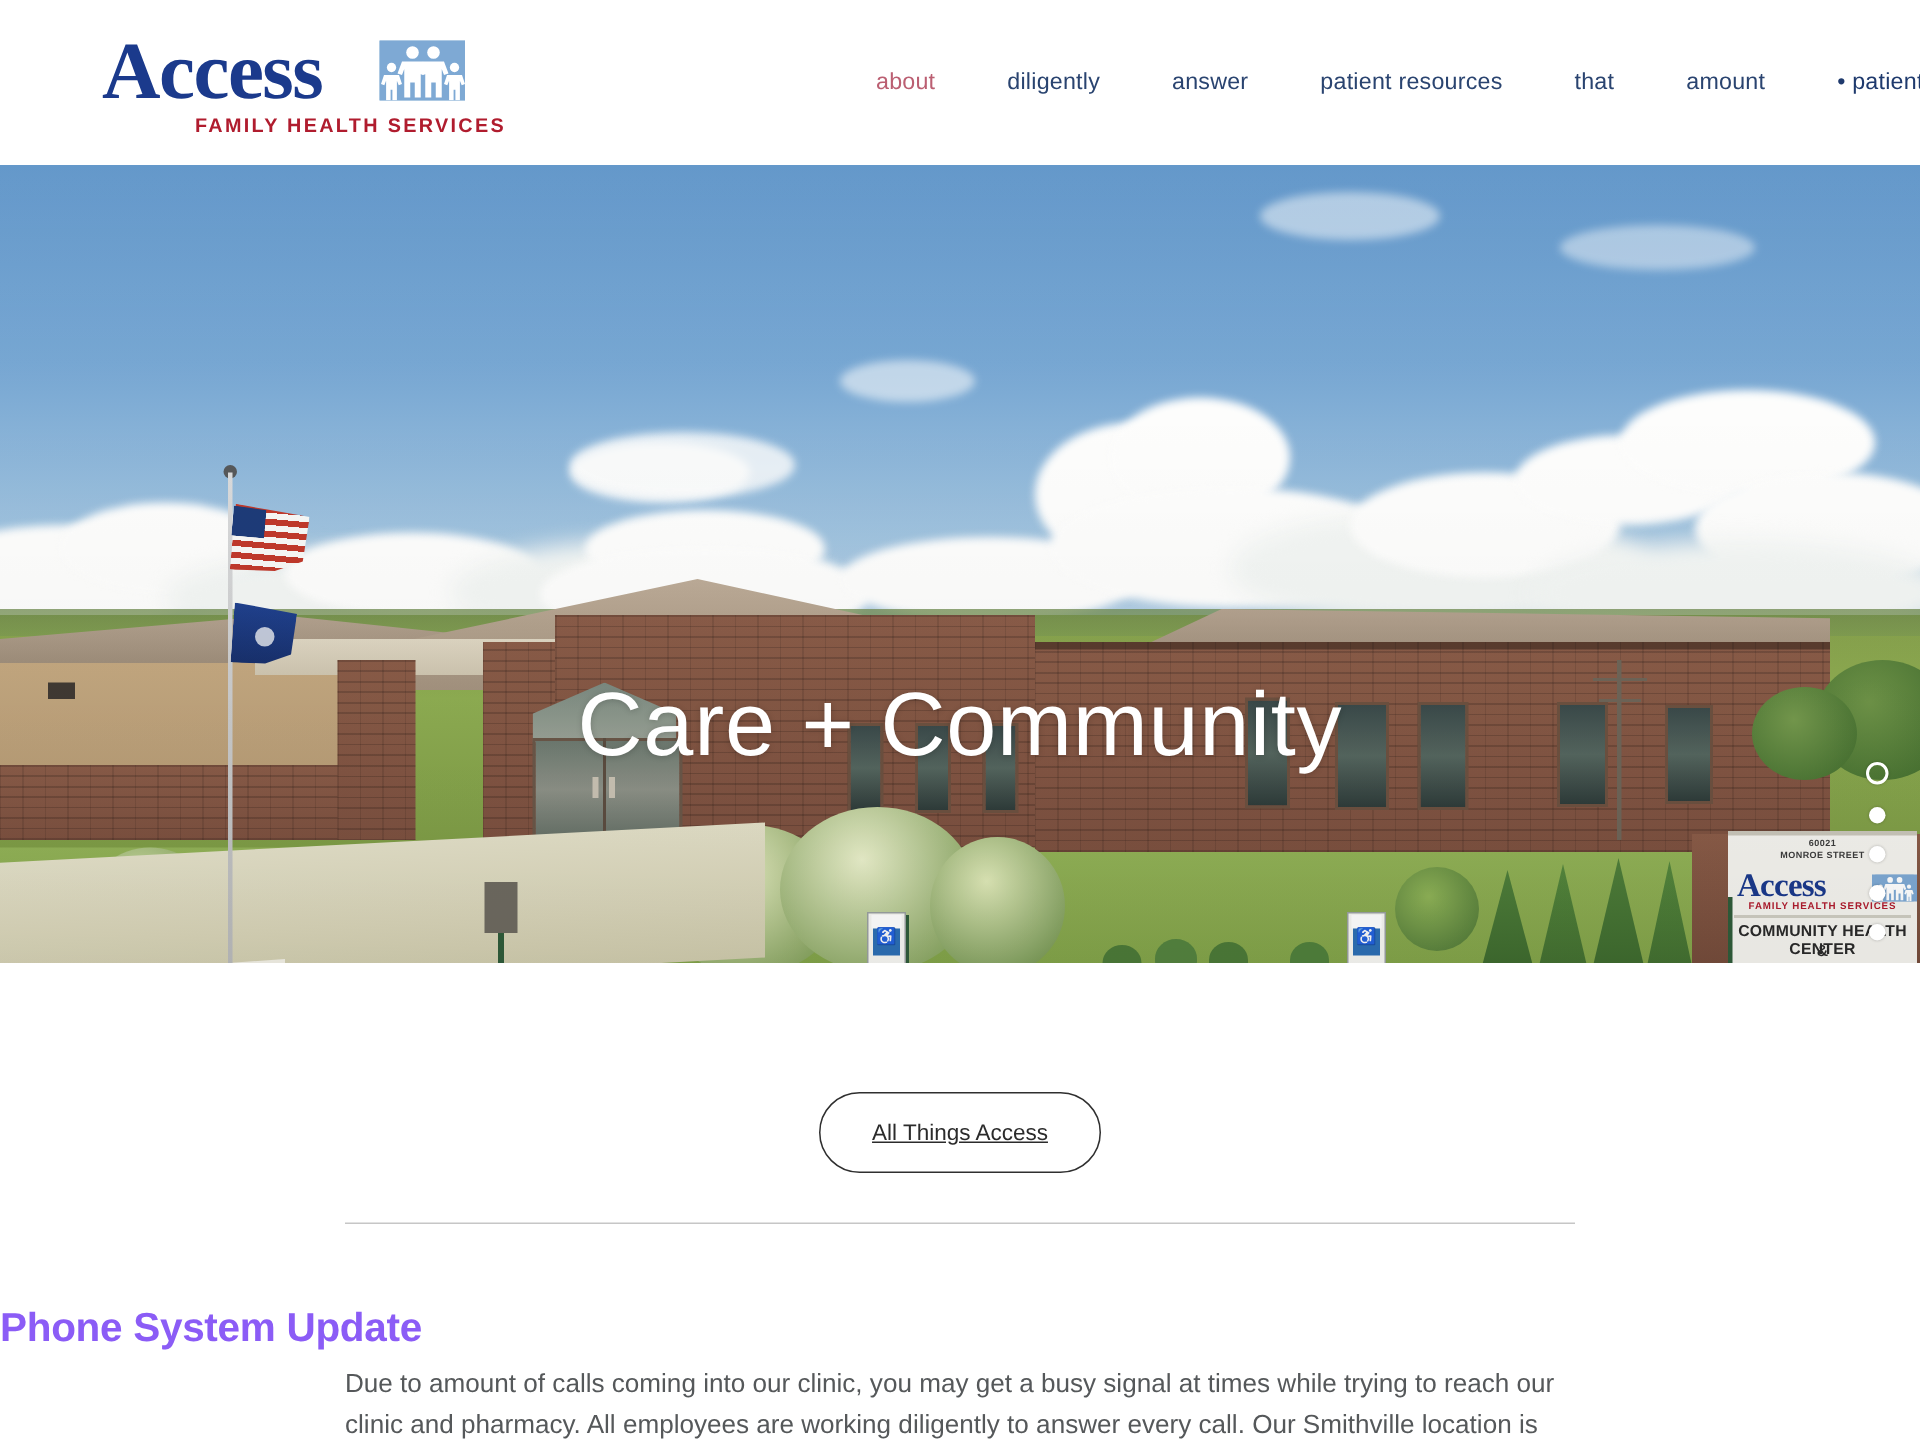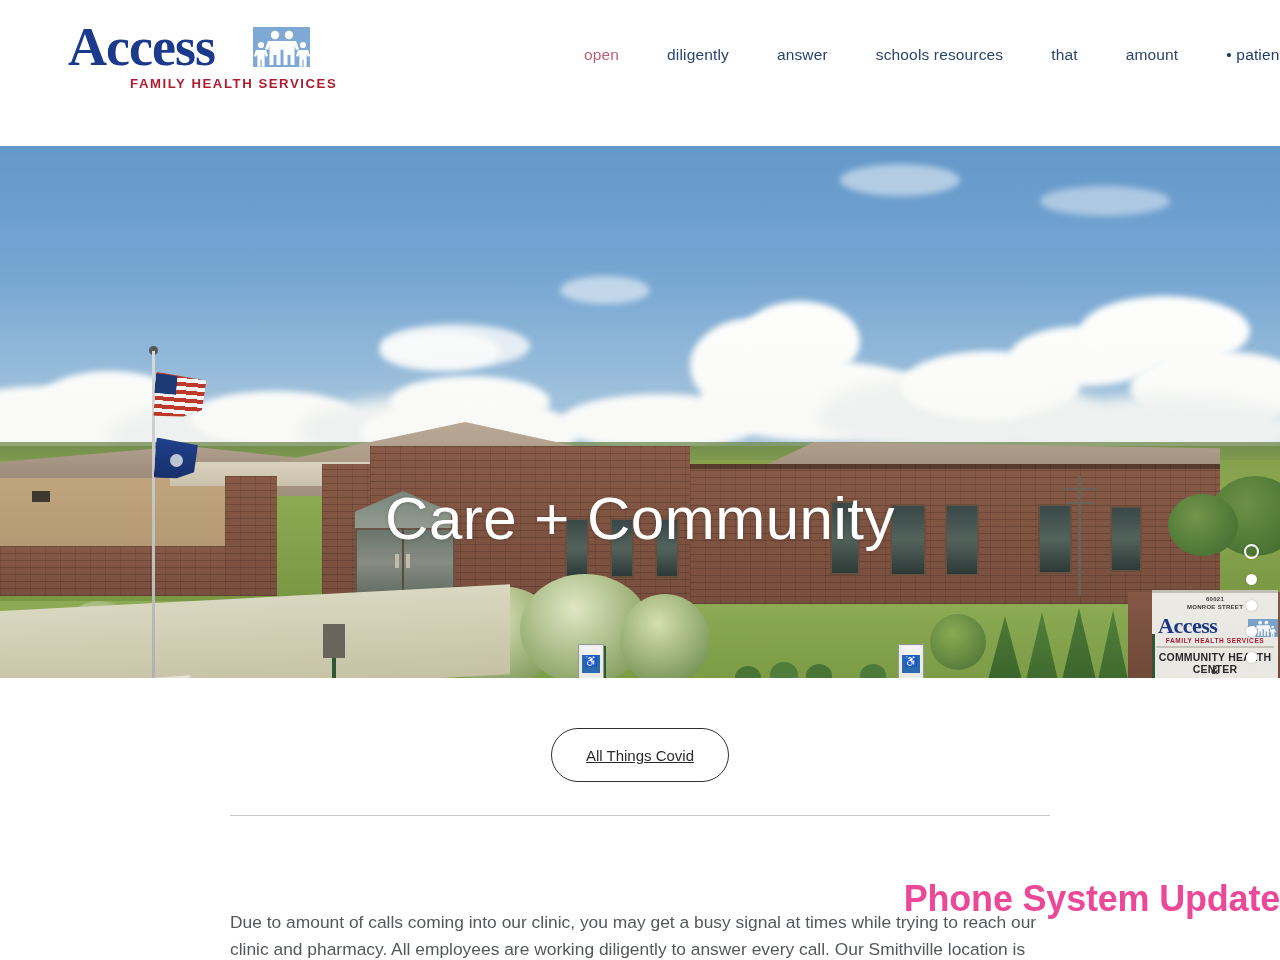--- a/index.html
+++ b/index.html
@@ -51,21 +51,21 @@
     white-space:nowrap;
     line-height:22px;
     cursor:pointer;
   }
   .nav-item.is-active { color:#bb5f72; }
   .nav-item.is-portal { color:#1f3a6d; padding-right:0; }
 
   
   .hero {
     position:absolute; left:0; top:110px; width:1280px; height:532px;
-    overflow:hidden; background:#0c4a6e;margin-top:36px;
+    overflow:hidden; background:#0c4a6e;
   }
   .hero-photo { position:absolute; inset:0; }
 
   
   .sky {
     position:absolute; left:0; top:0; width:1280px; height:330px;
     background:linear-gradient(#5e94c8 0%, #76a6d2 40%, #9cc0dd 72%, #bcd4e6 100%);
   }
   .cloud { position:absolute; border-radius:50%; background:#fdfdfc; filter:blur(3px); }
   .cloud.soft { background:#f2f5f3; filter:blur(7px); }
@@ -223,22 +223,22 @@
     box-sizing:border-box;
   }
 
   .divider {
     position:absolute; left:230px; top:173px; width:820px; height:1px;
     background:#c6c6c6;
   }
 
   .section-title {
     position:absolute; left:0; top:206px; width:1280px;
-    text-align:right;
-    font-size:36px; font-weight:700; color:#ec4899;
+    text-align:left;
+    font-size:27px; font-weight:700; color:#8b5cf6;
     letter-spacing:-.2px;
   }
 
   .body-copy {
     position:absolute; left:230px; top:250px; width:820px;
     font-size:17.4px; line-height:27px; color:#55585a;
     font-weight:300;
   }
 </style>
 </head>
@@ -264,24 +264,24 @@
           <path d="M3 23 h10 l2 6 -2.2 .8 -1.2 -3 v13 h-3 v-7 h-1.2 v7 h-3 v-13 l-1.2 3 -2.2 -.8 z" fill="#ffffff"></path>
 
           <circle cx="50" cy="18" r="3.1" fill="#ffffff"></circle>
           <path d="M45 23 h10 l2 6 -2.2 .8 -1.2 -3 v13 h-3 v-7 h-1.2 v7 h-3 v-13 l-1.2 3 -2.2 -.8 z" fill="#ffffff"></path>
         </svg>
       </span>
       <span class="logo-sub">FAMILY HEALTH SERVICES</span>
     </a>
 
     <nav class="main-nav">
-      <a class="nav-item is-active" href="#">open</a>
+      <a class="nav-item is-active" href="#">about</a>
       <a class="nav-item" href="#">diligently</a>
       <a class="nav-item" href="#">answer</a>
-      <a class="nav-item" href="#">schools resources</a>
+      <a class="nav-item" href="#">patient resources</a>
       <a class="nav-item" href="#">that</a>
       <a class="nav-item" href="#">amount</a>
       <a class="nav-item is-portal" href="#">• patient portal •</a>
     </nav>
   </div>
 
   <div class="hero">
     <div class="hero-photo">
 
       <div class="sky"></div>
@@ -442,21 +442,21 @@
       <span class="dot"></span>
       <span class="dot"></span>
       <span class="dot"></span>
       <span class="dot"></span>
 
     </div>
   </div>
 
   <div class="content">
     <div class="cta-wrap">
-      <a class="cta-button" href="#">All Things Covid</a>
+      <a class="cta-button" href="#">All Things Access</a>
     </div>
 
     <div class="divider"></div>
 
     <h2 class="section-title">Phone System Update</h2>
 
     <p class="body-copy">Due to amount of calls coming into our clinic, you may get a busy signal at times while trying to reach our clinic and pharmacy. All employees are working diligently to answer every call. Our Smithville location is open and we ask that if you get a busy signal to try back. We appreciate</p>
   </div>
 
 </div>

